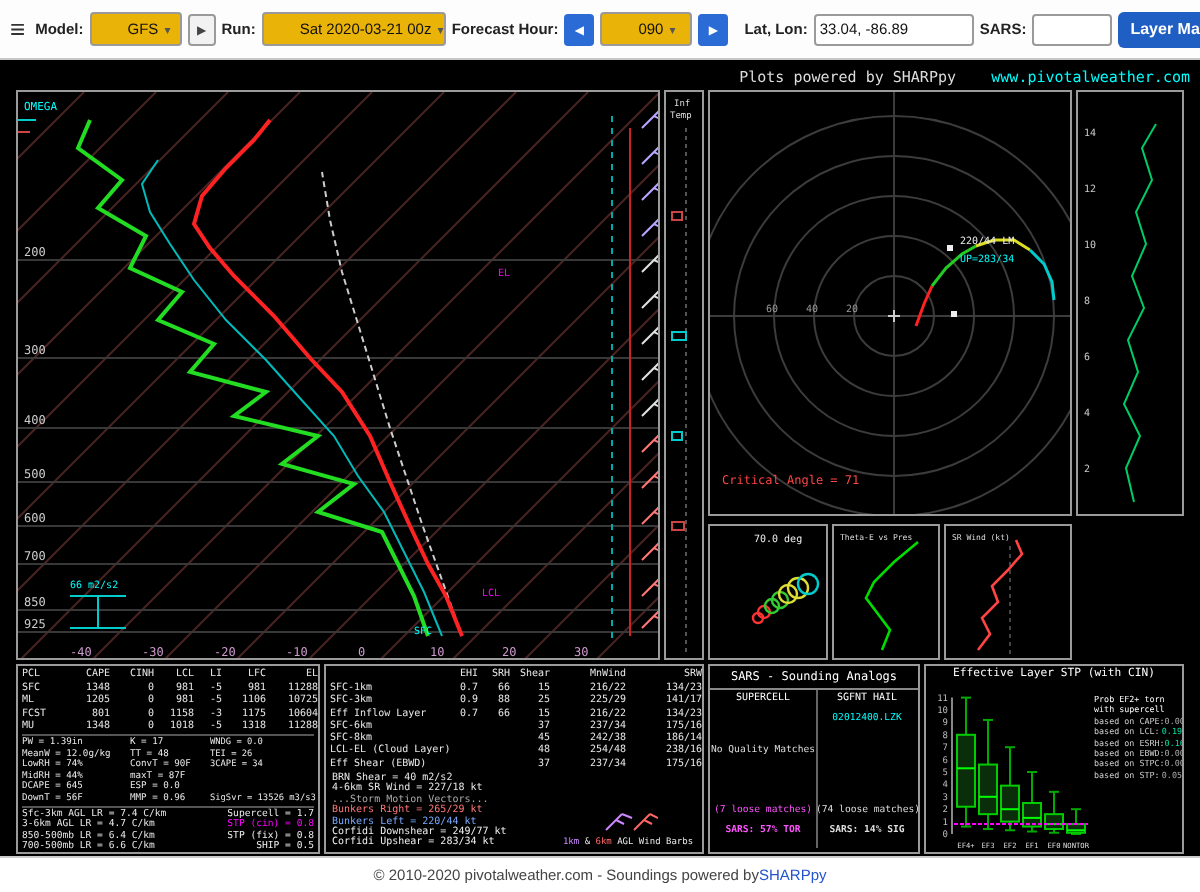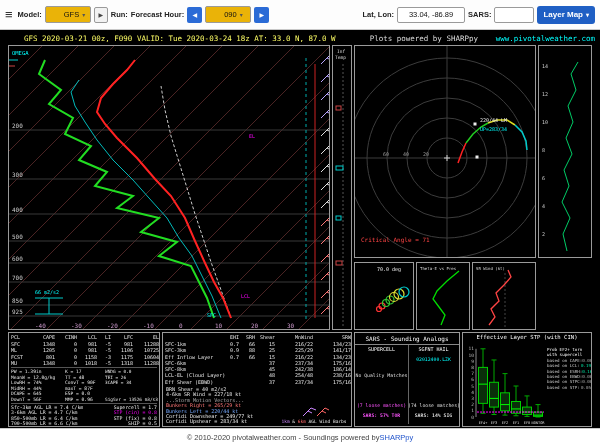--- a/index.html
+++ b/index.html
@@ -61,40 +61,43 @@
 
 <div class="toolbar">
   <span class="menu">≡</span>
   <span class="tlabel">Model:</span>
   <div class="sel" style="width:46px">
     <span>GFS</span>
     <span class="caret">▾</span>
   </div>
   <button class="graybtn">▶</button>
   <span class="tlabel">Run:</span>
+  <div class="sel" style="width:92px">
+    <span>Sat 2020-03-21 00z</span>
+    <span class="caret">▾</span>
+  </div>
   <span class="tlabel">Forecast Hour:</span>
   <button class="bluebtn">◀</button>
   <div class="sel" style="width:46px">
     <span>090</span>
     <span class="caret">▾</span>
   </div>
   <button class="bluebtn">▶</button>
   <div class="spacer"></div>
   <span class="tlabel">Lat, Lon:</span>
-  <input class="tinput" style="width: 68px; text-align: center;" value="33.04, -86.89">
+  <input class="tinput" style="width: 80px;" value="33.04, -86.89">
   <span class="tlabel">SARS:</span>
   <input class="tinput" style="width: 40px;" value="">
   <button class="mapbtn">
     <span>Layer Map</span>
     <span class="caret2">▾</span>
   </button>
 </div>
 
 <div class="plot">
-  <div class="ptitle">GFS 2020-03-21 00z, F090   VALID: Tue 2020-03-24 18z   AT: 33.0 N, 87.0 W</div>
   <div class="powered">Plots powered by SHARPpy</div>
   <div class="site">www.pivotalweather.com</div>
 
   <svg class="panel" style="left:8px;top:15px" width="322" height="285">
     <g id="skt-grid">
         <line x1="-252" y1="285" x2="33" y2="0" stroke="#4a2323"></line>
         <line x1="-216" y1="285" x2="69" y2="0" stroke="#4a2323"></line>
         <line x1="-180" y1="285" x2="105" y2="0" stroke="#4a2323"></line>
         <line x1="-144" y1="285" x2="141" y2="0" stroke="#4a2323"></line>
         <line x1="-108" y1="285" x2="177" y2="0" stroke="#4a2323"></line>

